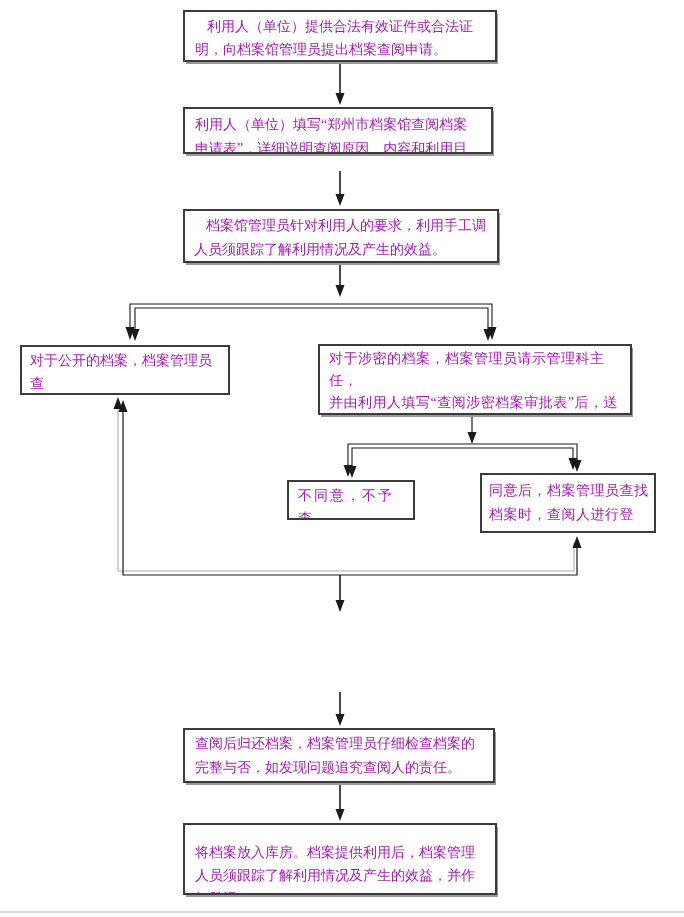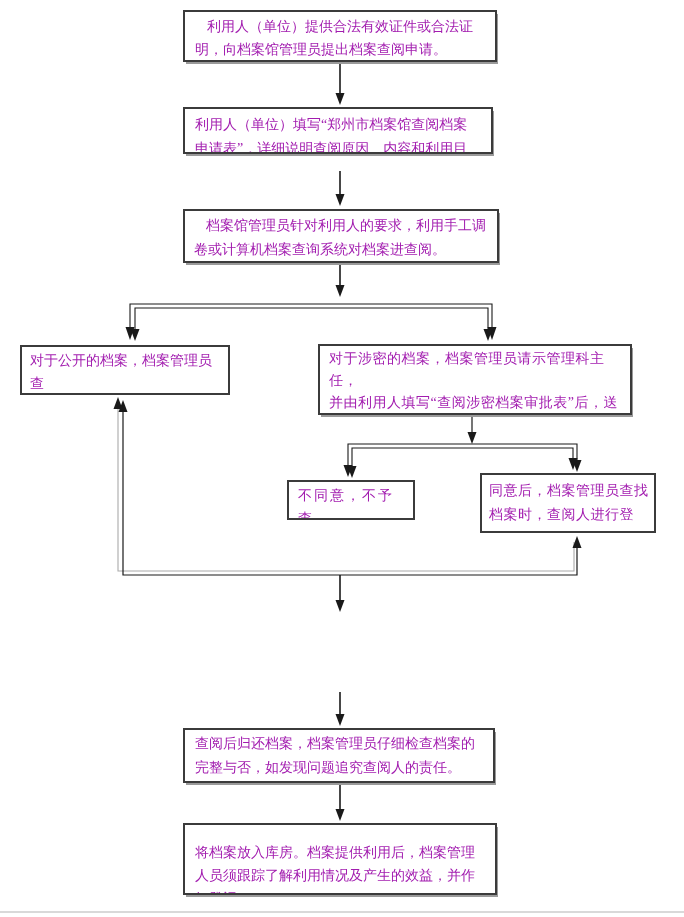--- a/index.html
+++ b/index.html
@@ -107,21 +107,21 @@
       <path d="M340,821 L335.5,809 L344.5,809 Z" stroke="none"></path>
     </g>
   </svg>
 
   <div class="node n1 shadow">利用人（单位）提供合法有效证件或合法证
 明，向档案馆管理员提出档案查阅申请。</div>
   <div class="node n2 shadow">利用人（单位）填写“郑州市档案馆查阅档案
 申请表”，详细说明查阅原因、内容和利用目
 的。</div>
   <div class="node n3 shadow">档案馆管理员针对利用人的要求，利用手工调
-卷或计算机档案查询系统对档案进查阅。</div>
+人员须跟踪了解利用情况及产生的效益。</div>
   <div class="node n4">对于公开的档案，档案管理员查
 找档案时，查阅人进行登记。↵</div>
   <div class="node n5 shadow">对于涉密的档案，档案管理员请示管理科主任，
 并由利用人填写“查阅涉密档案审批表”后，送
 交相关部门批准。↵</div>
   <div class="node n6">不同意，不予查
 阅。↵</div>
   <div class="node n7">同意后，档案管理员查找
 档案时，查阅人进行登记。↵</div>
   <div class="node n9 shadow">查阅后归还档案，档案管理员仔细检查档案的

